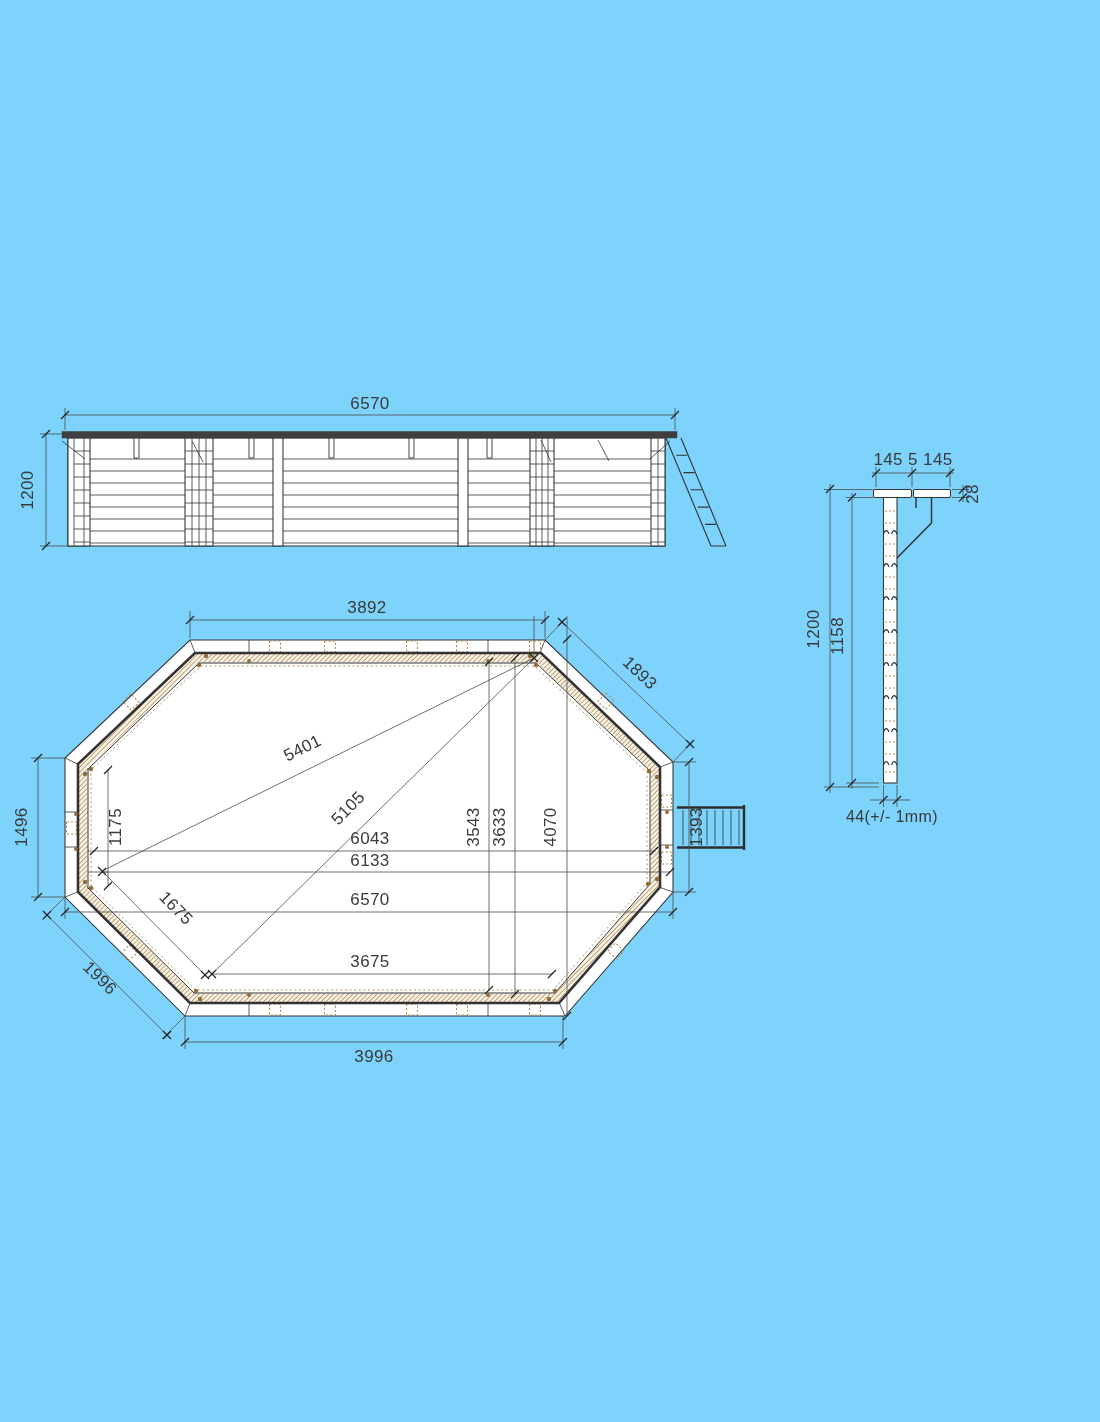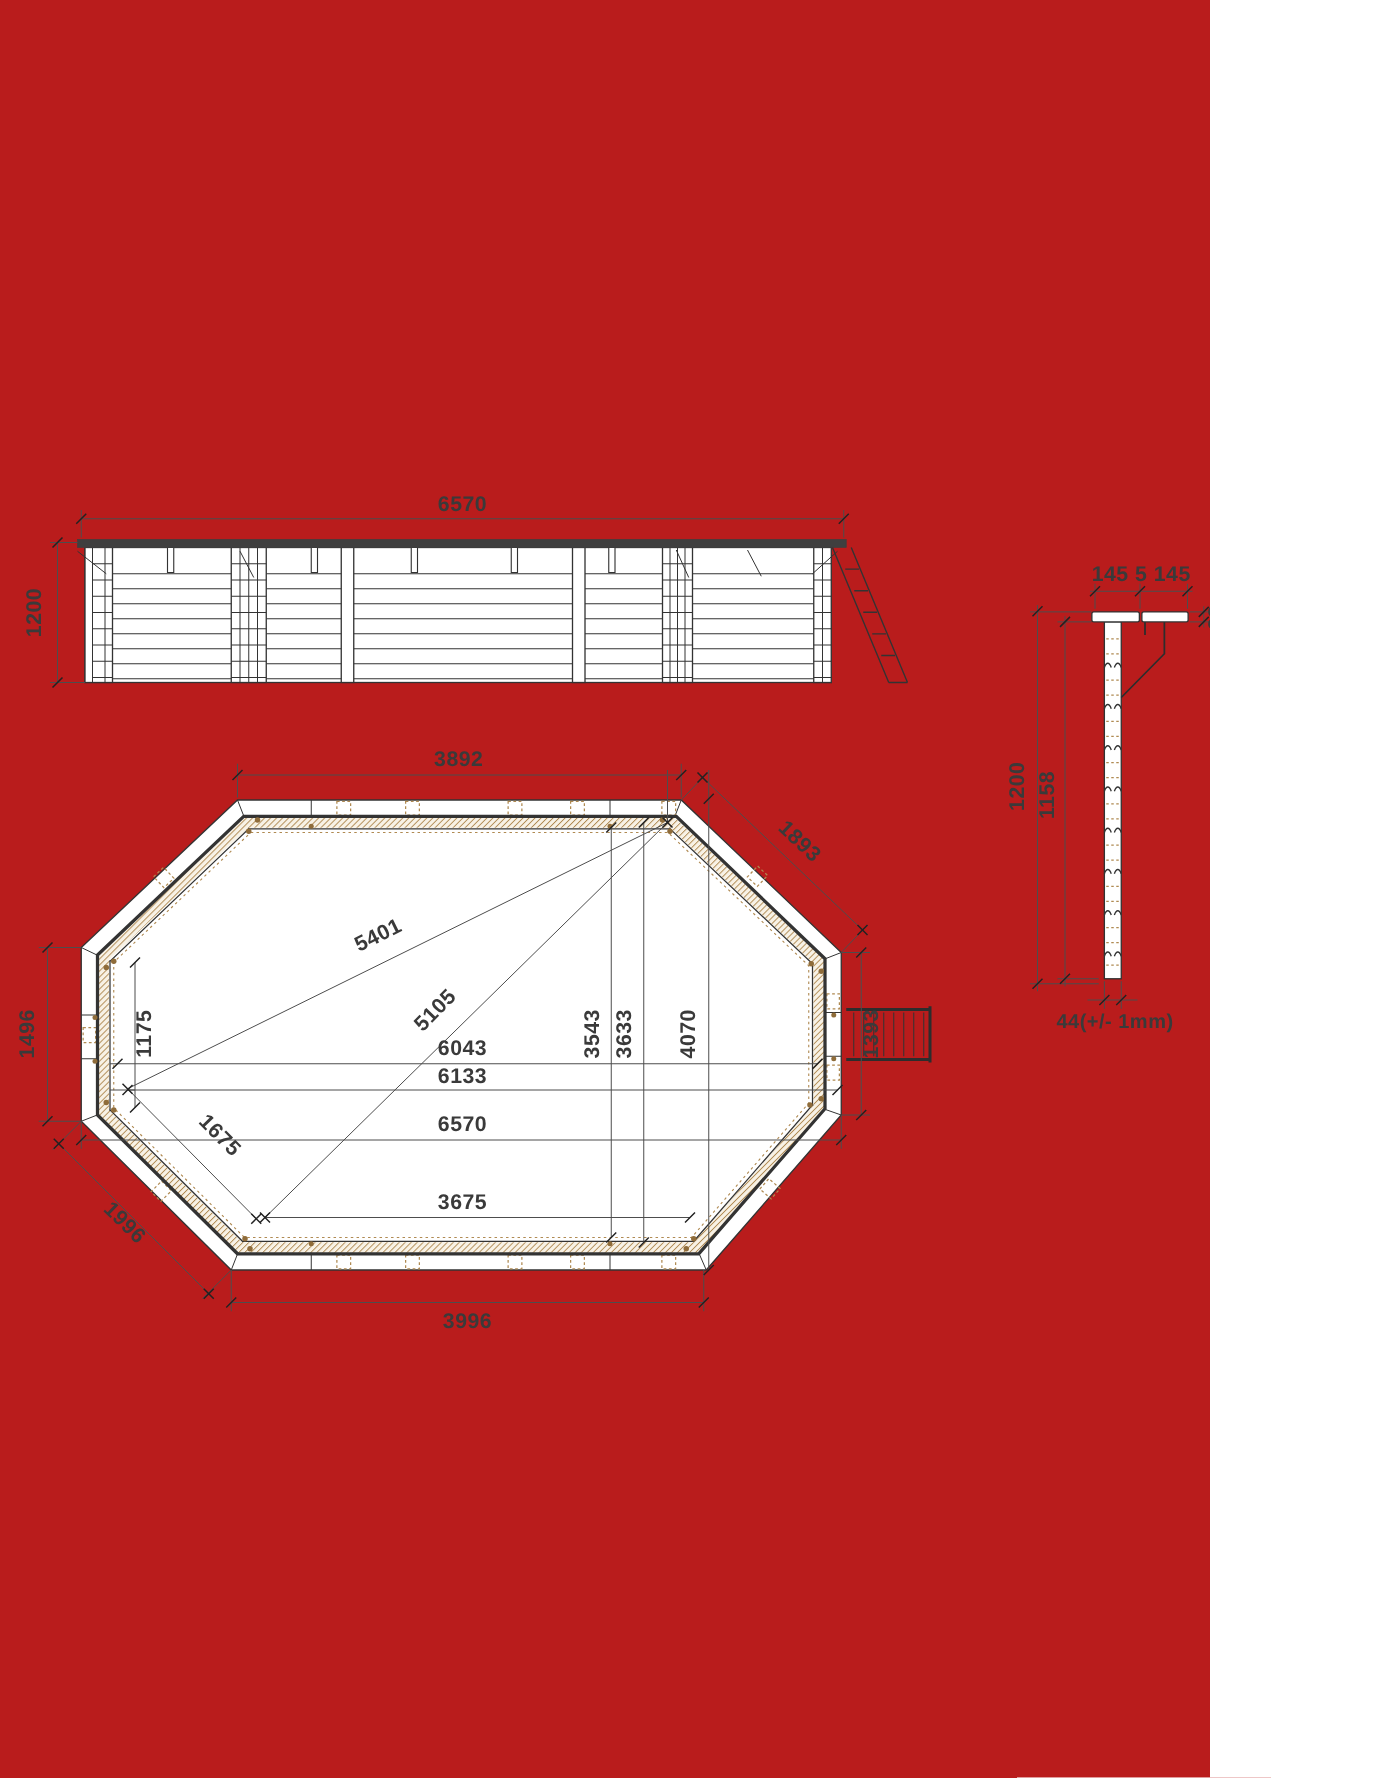--- a/index.html
+++ b/index.html
@@ -1,19 +1,19 @@
 <!DOCTYPE html>
 <html style="--ink: #333333; --dimc: #4d4d4d; --wood: #b08a52; --wood2: #8f6c3a; --rail: #3f3f3f;"><head>
 <meta charset="utf-8">
 <style>
   :root{
     --ink:#333333; --dimc:#4d4d4d; --wood:#b08a52; --wood2:#8f6c3a; --rail:#3f3f3f;
   }
   html,body{margin:0;padding:0;background:#ffffff;}
-  #canvas{position:relative;width:968px;height:1422px;background:#b91c1c;overflow:hidden;font-weight:bold;}
+  #canvas{position:relative;width:1100px;height:1422px;background:#7dd3fc;overflow:hidden;}
   svg text{font-family:"Liberation Sans", sans-serif;font-size:17px;fill:#3a3a3a;letter-spacing:.4px;}
   .ln{stroke:var(--ink);fill:none;stroke-width:1.1;}
   .thin{stroke:var(--ink);fill:none;stroke-width:.8;}
   .thick{stroke:var(--ink);fill:none;stroke-width:2.6;}
   .wfill{fill:#ffffff;stroke:var(--ink);stroke-width:1.05;}
   .dim{stroke:var(--dimc);fill:none;stroke-width:.8;}
   .tick{stroke:#222;fill:none;stroke-width:1.15;}
   .wd{stroke:var(--wood);fill:none;stroke-width:1;stroke-dasharray:2.2,2;}
   .dot{fill:var(--wood2);stroke:none;}
   .railf{fill:var(--rail);stroke:var(--rail);stroke-width:.5;}

